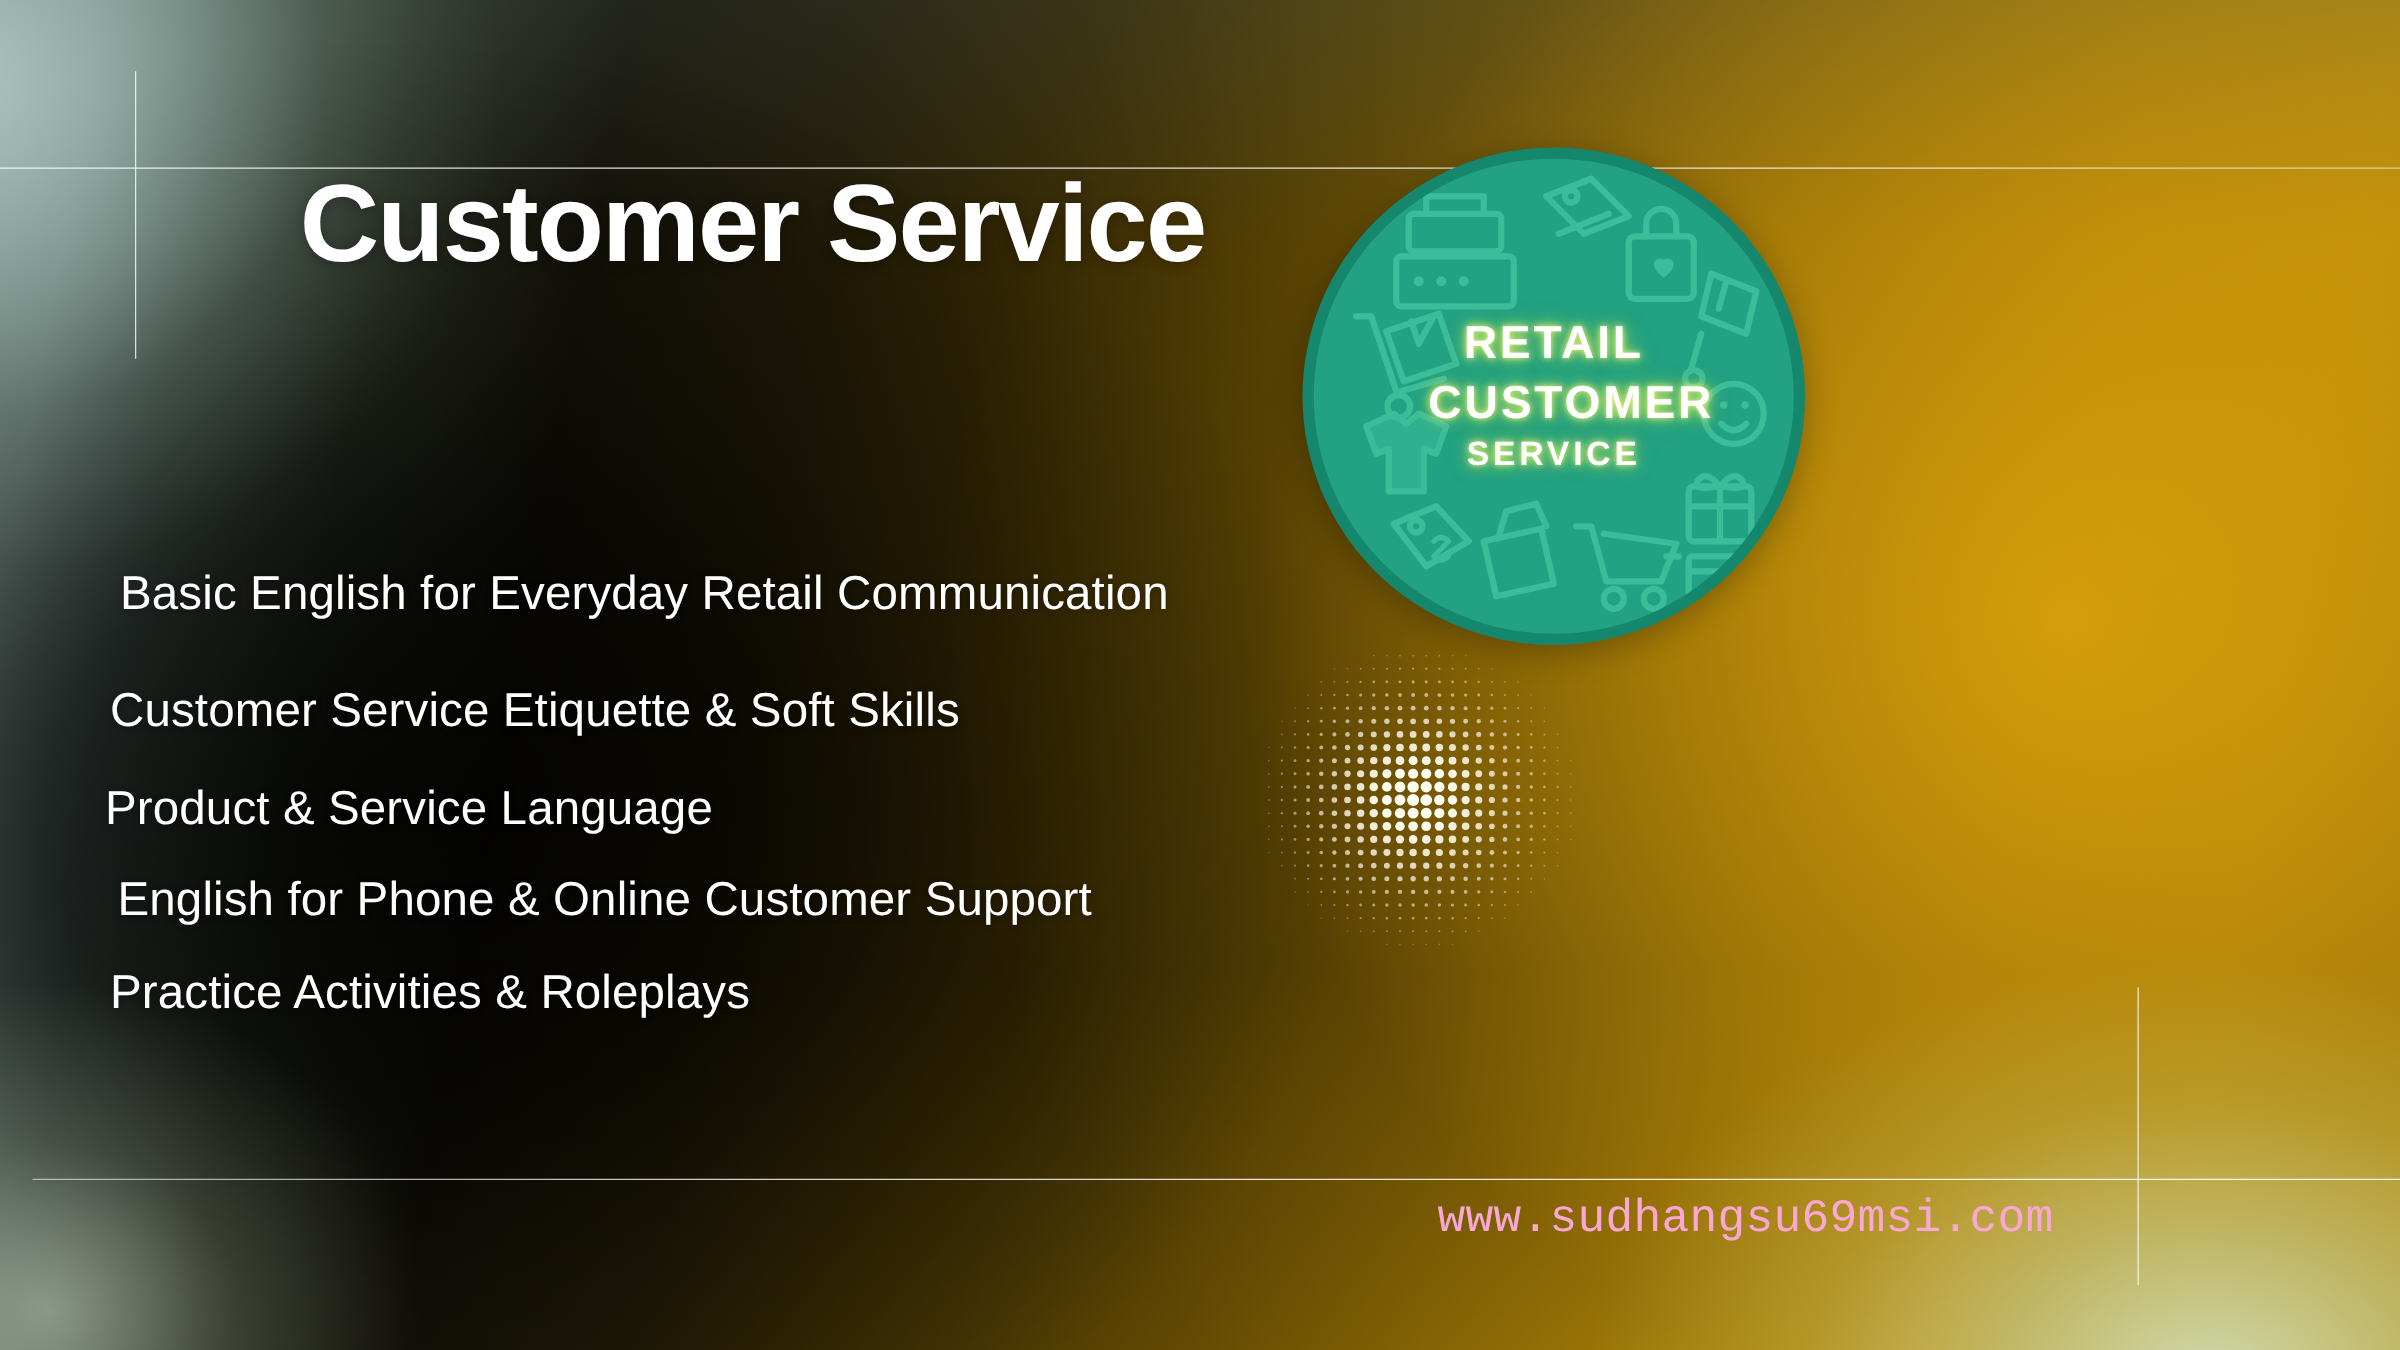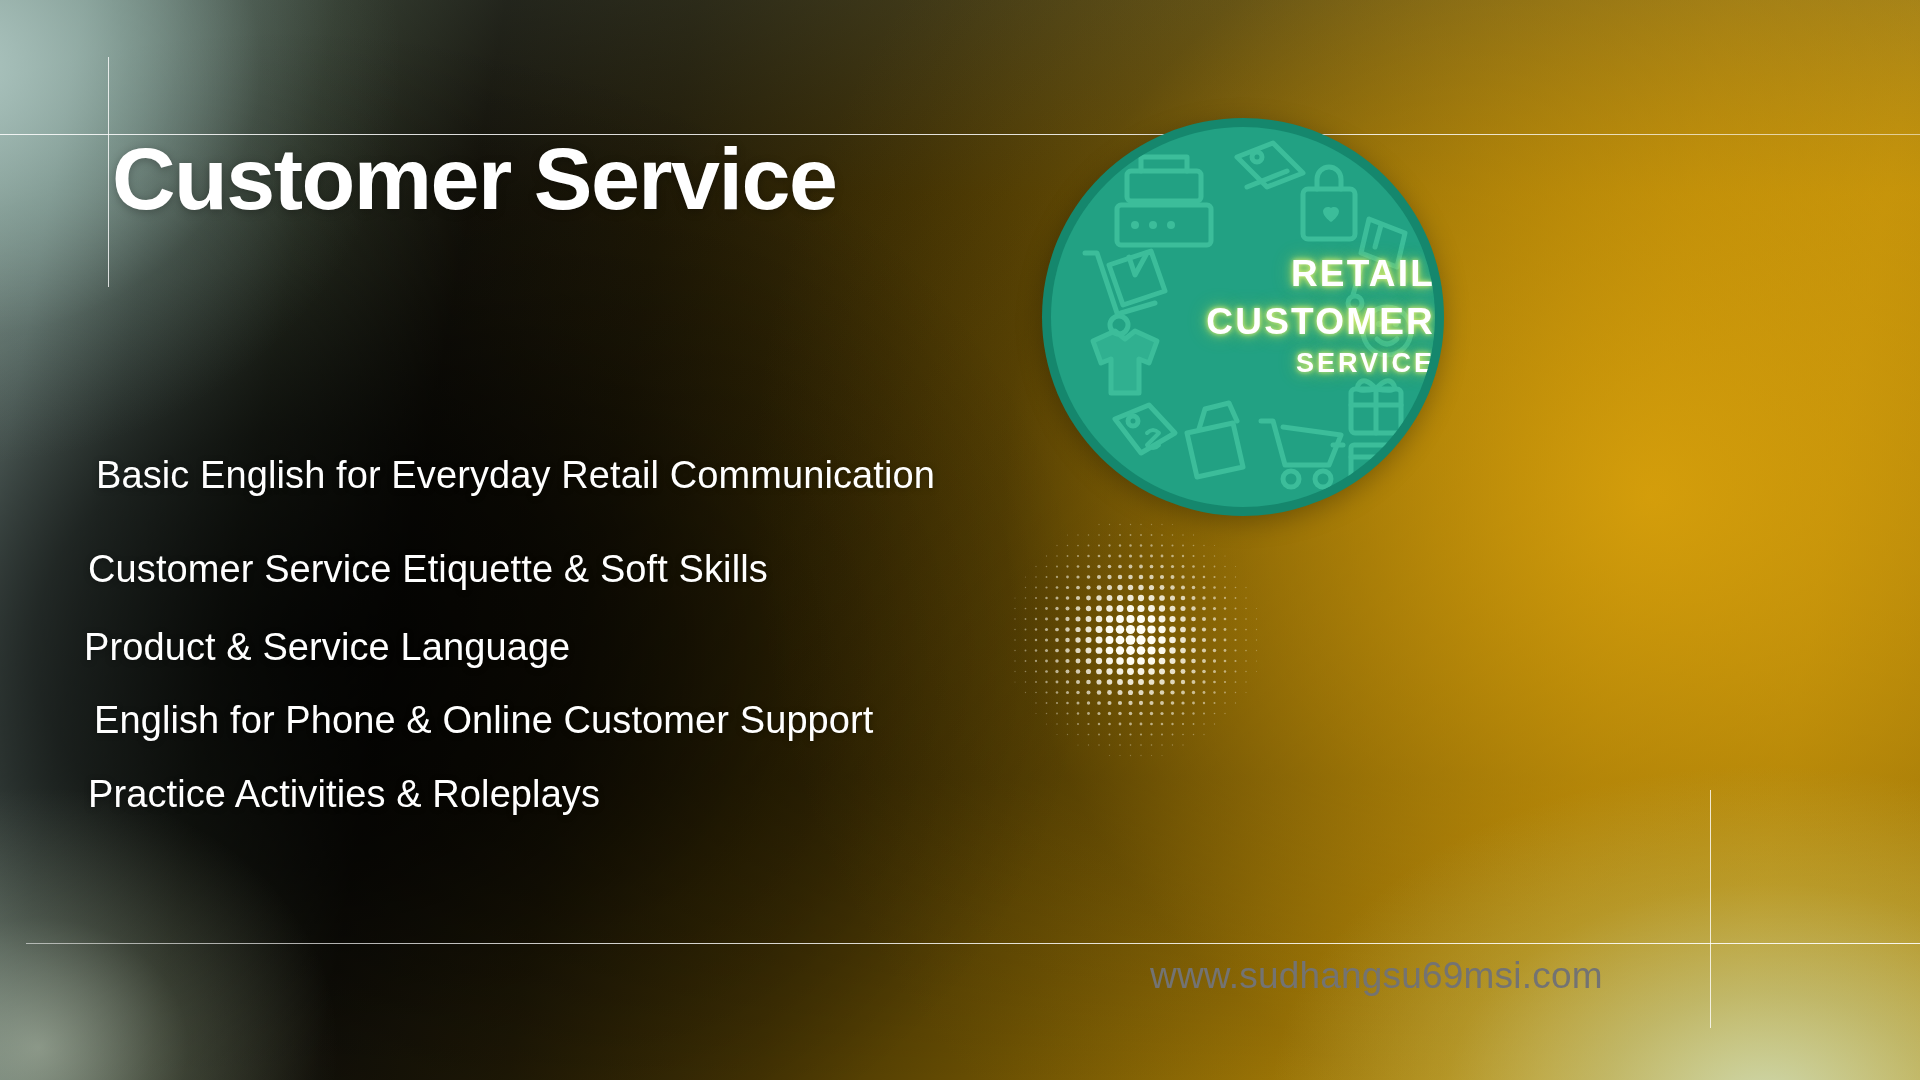--- a/index.html
+++ b/index.html
@@ -102,20 +102,21 @@
 
   
   #title {
     position:absolute; left:112px; top:128px; width:980px;
     color:#ffffff;
     font-size:88px;
     font-weight:700;
     line-height:1.17;
     letter-spacing:-1.5px;
     text-shadow:0 2px 10px rgba(0,0,0,0.28);
+    text-align:center;
   }
   #title .t-line { display:block; white-space:nowrap; }
 
   
   #bullets {
     position:absolute; left:84px; top:408px; width:1010px;
   }
   .bullet {
     color:#ffffff;
     font-size:38px;
@@ -151,21 +152,21 @@
   }
   #badge .badge-inner {
     position:absolute; inset:9px;
     border-radius:50%;
     background:#22a183;
     overflow:hidden;
   }
   #badge svg.icons { position:absolute; inset:0; }
   .badge-text {
     position:absolute; left:0; right:0; top:123px;
-    text-align:right;
+    text-align:center;
     font-size:37px;
     font-weight:700;
     letter-spacing:2.2px;
     line-height:1.30;
     color:#ffffff;
     text-shadow:
       0 0 5px rgba(232,245,120,0.95),
       0 0 11px rgba(210,235,90,0.80),
       0 0 20px rgba(180,220,60,0.45);
   }
@@ -173,22 +174,23 @@
   .bt-1 { font-size:37px; }
   .bt-2 { font-size:37px;padding-left:28px; }
   .bt-3 { font-size:27px; letter-spacing:3px; }
 
   
   #url {
     position:absolute; left:1150px; top:955px;
     font-size:37px;
     font-weight:400;
     letter-spacing:0.2px;
-    color:#737373;
+    color:#f9a8d4;
     white-space:nowrap;
+    font-family:Liberation Mono, monospace;
   }
 </style>
 </head>
 <body>
 
 <div id="slide">
 
   <div class="bg-layer bg-base"></div>
   <div class="bg-layer bg-vert"></div>
   <div class="bg-layer bg-pool"></div>

